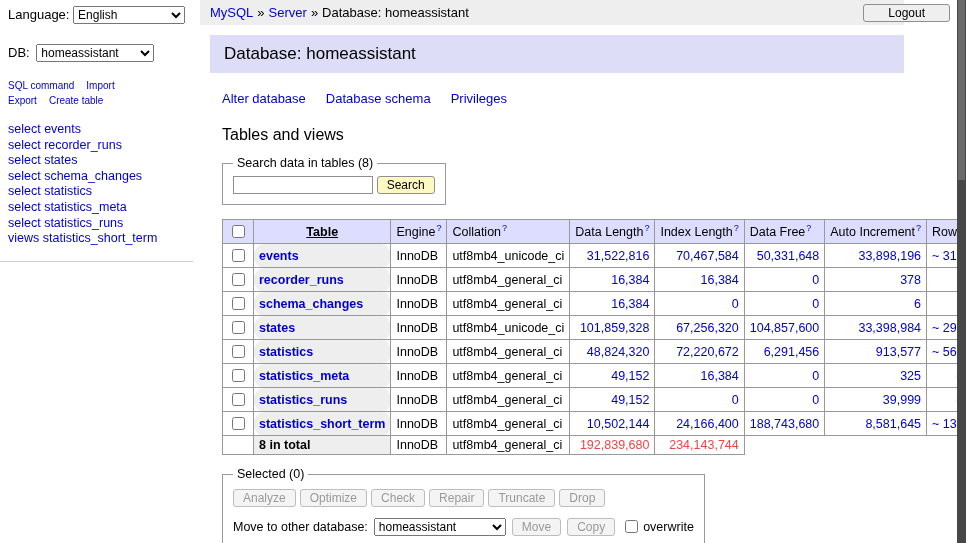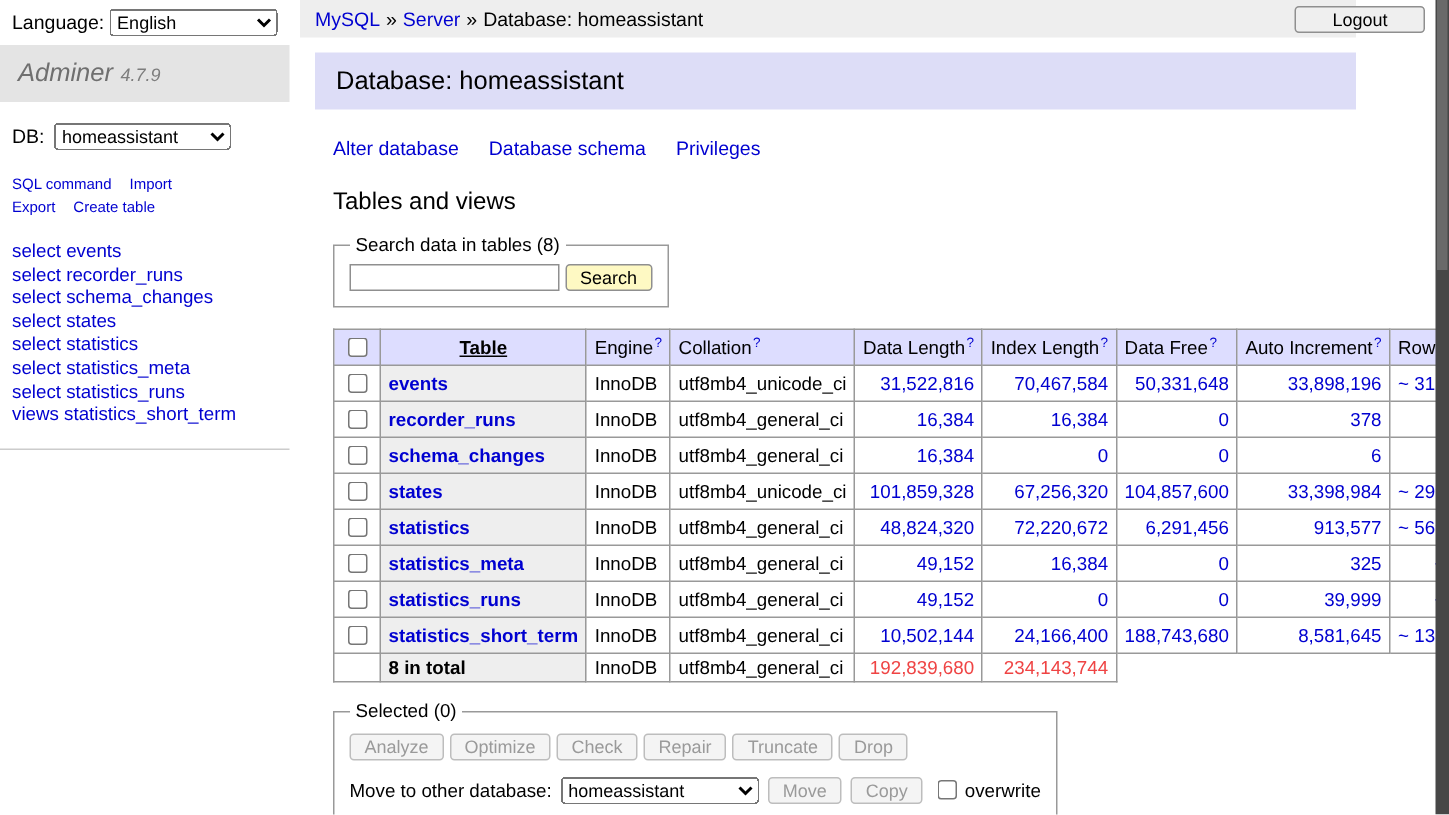--- a/index.html
+++ b/index.html
@@ -58,21 +58,21 @@
     border: 1px solid #8f8f8f; border-radius: 3px; cursor: pointer;
     font-family: "Liberation Sans", "DejaVu Sans", sans-serif;
   }
   button:disabled { color: #9a9a9a; background: #f4f4f4; border-color: #bdbdbd; cursor: default; }
 
   table { border-collapse: collapse; margin: 14px 0 0 12px; font-size: 12.5px; }
   td, th { border: 1px solid #999; padding: 2px 5px; white-space: nowrap; }
   thead th.tname-h { background: #ddddff; text-align: center; font-weight: bold; min-width: 118px; text-decoration: underline; }
   thead td { background: #ddddff; text-align: left; }
   thead th.check-h { background: #ddddff; }
-  tbody th.tname { background: #eee; text-align: left; }
+  tbody th.tname { background: #eee; text-align: left; border-radius: 11px; }
   tbody th.tname a { font-weight: bold; }
   td.num { text-align: right; color: #0000d0; }
   td.num a { color: #0000d0; }
   sup.help { font-size: 9px; color: #0000d0; margin-left: 1px; }
   tfoot th.tname { background: #eee; text-align: left; font-weight: bold; }
   tfoot td.num { color: #ef4444; }
   tr.total td, tr.total th { font-weight: normal; }
   tr.total th { font-weight: bold; }
 
   #selected-buttons { margin: 2px 0 0; }
@@ -87,38 +87,35 @@
 <div id="lang">
   <span>Language:</span>
   <select>
     <option>English</option>
   </select>
 </div>
 
 <button id="logout-btn">Logout</button>
 
 <div id="menu">
-  <h1>
-    <span>Adminer</span><span class="version">4.7.9</span>
-  </h1>
   <div class="dbform">
     <span>DB:</span>
     <select>
       <option>homeassistant</option>
     </select>
   </div>
   <div class="actions" id="menu-actions">
       <div><a>SQL command</a><a>Import</a></div>
       <div><a>Export</a><a>Create table</a></div>
     </div>
   <ul class="tables" id="menu-tables">
       <li><a>select events</a></li>
       <li><a>select recorder_runs</a></li>
+      <li><a>select states</a></li>
       <li><a>select schema_changes</a></li>
-      <li><a>select states</a></li>
       <li><a>select statistics</a></li>
       <li><a>select statistics_meta</a></li>
       <li><a>select statistics_runs</a></li>
       <li><a>views statistics_short_term</a></li>
     </ul>
 </div>
 
 <div id="content">
   <div id="breadcrumb"><a>MySQL</a><span class="sep">»</span><a>Server</a><span class="sep">»</span><span class="current">Database: homeassistant</span></div>
   <div id="page">

